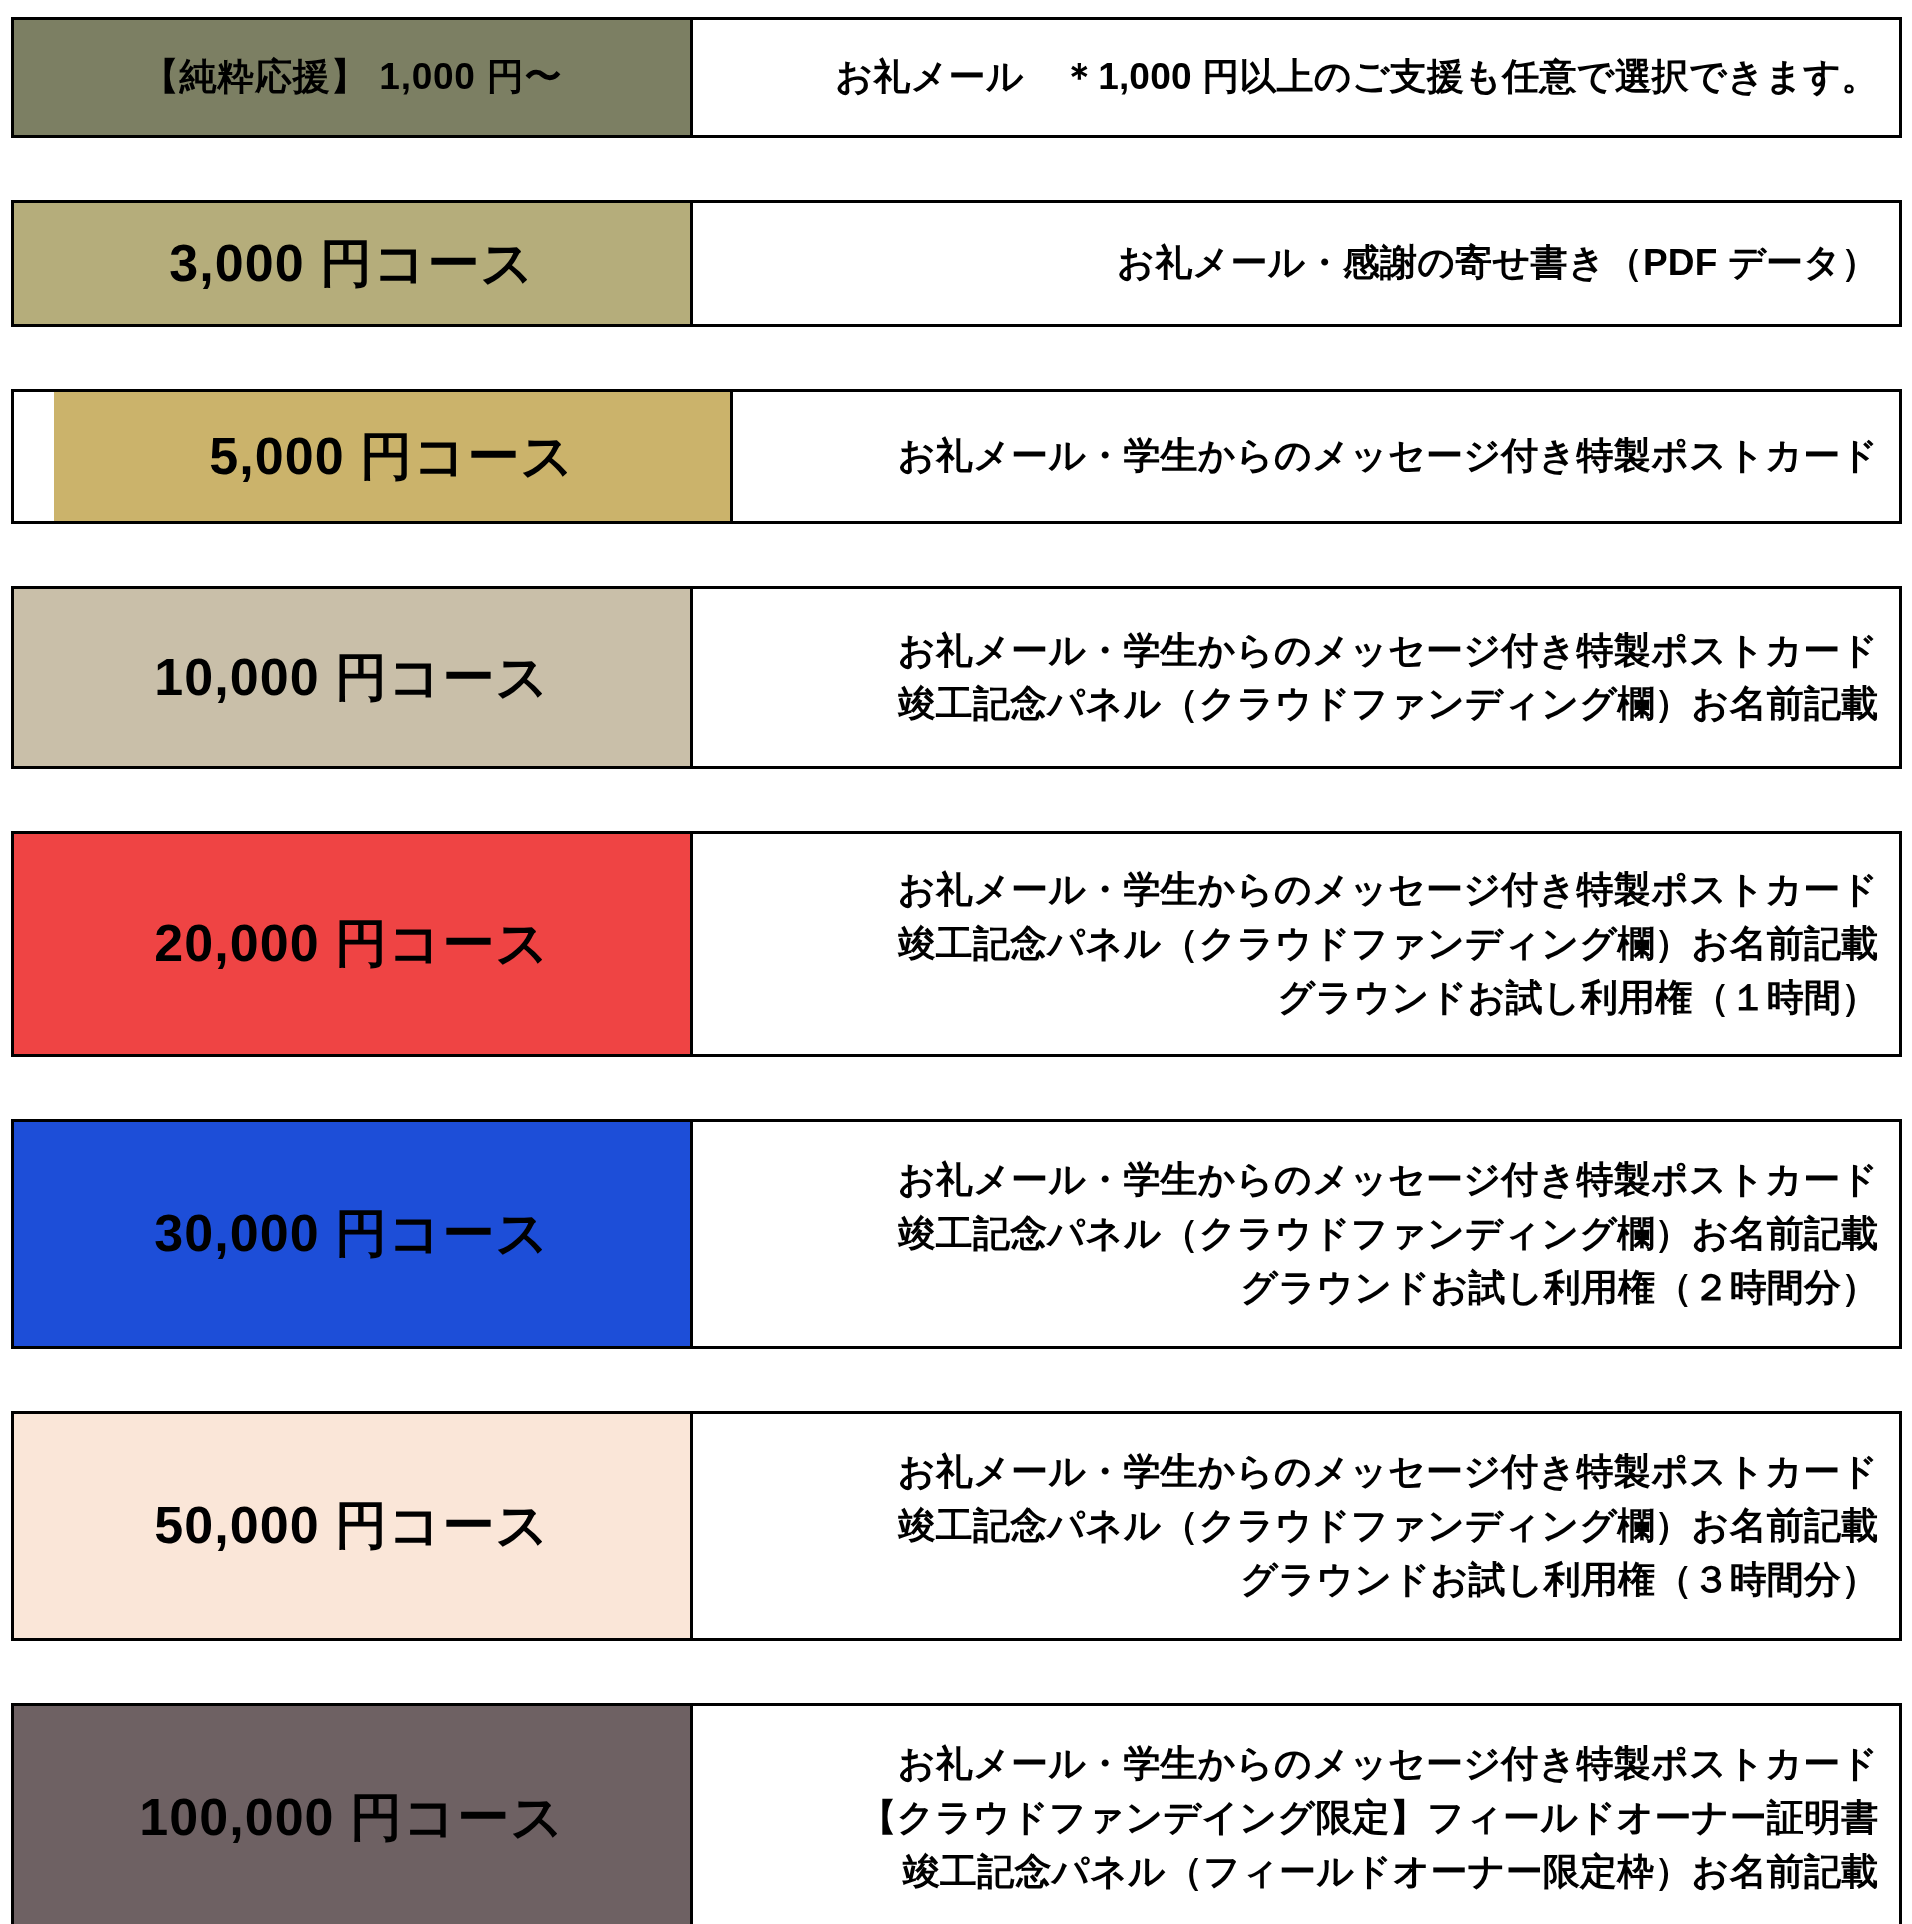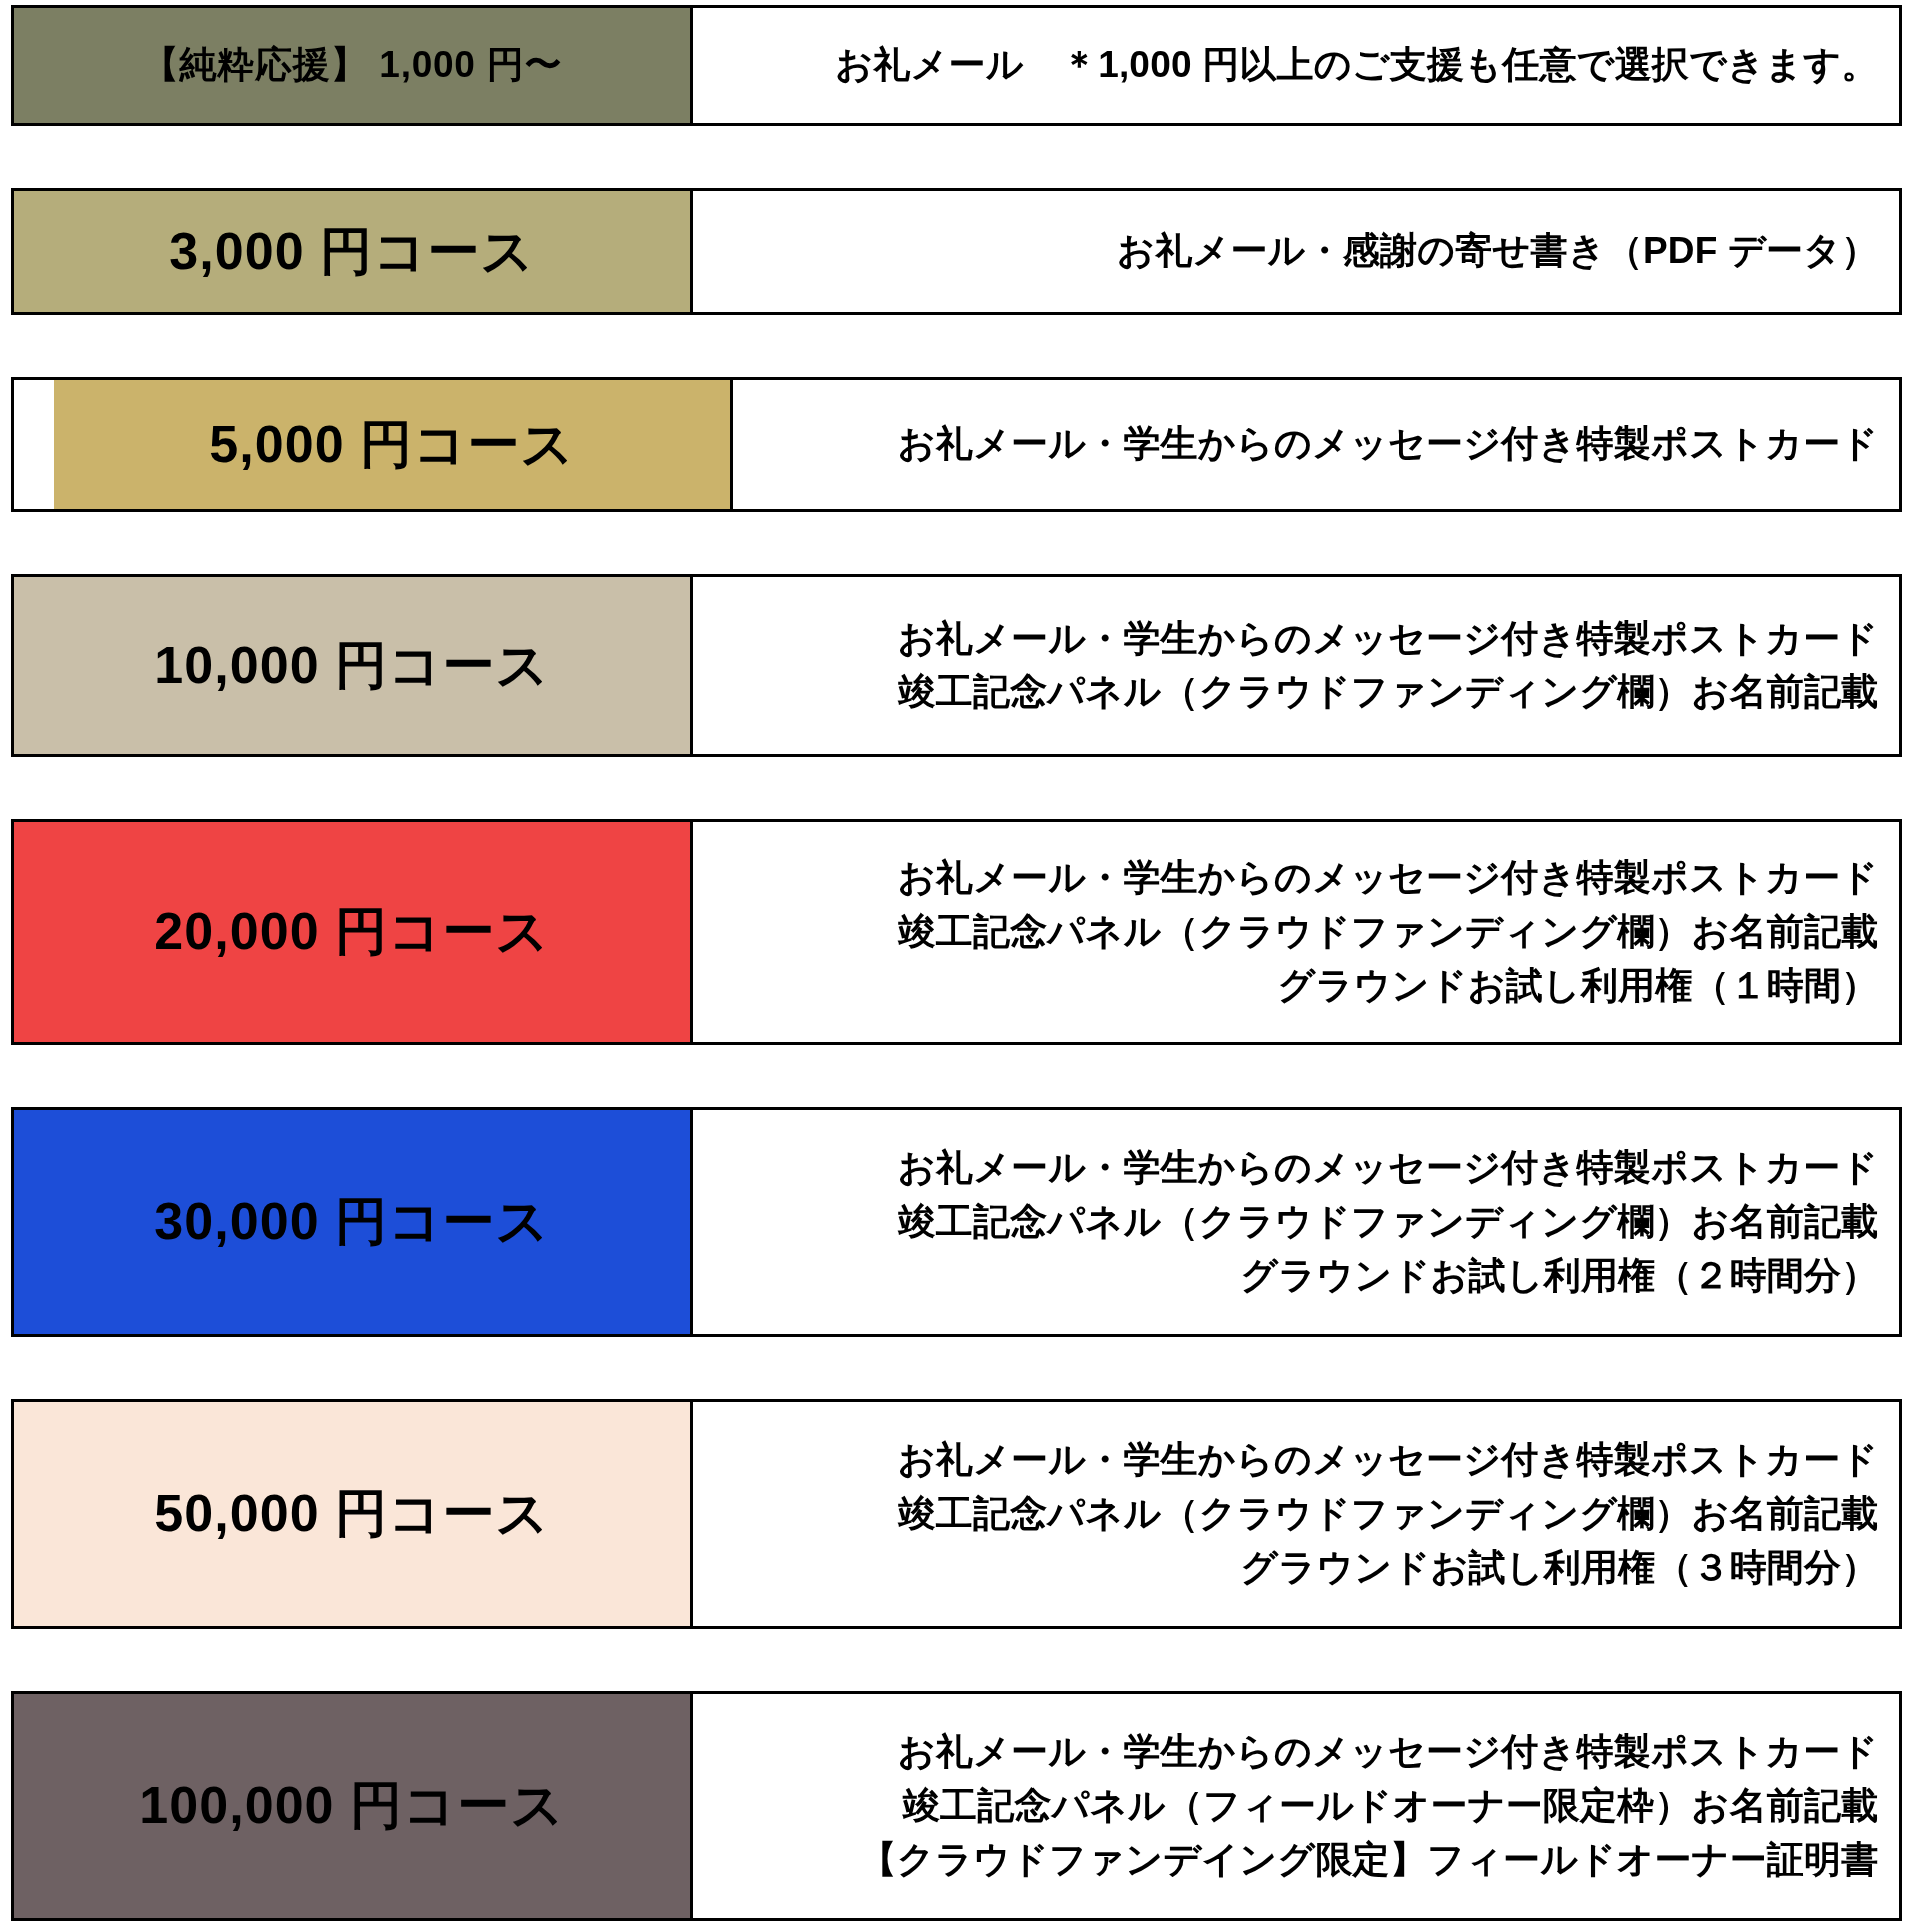--- a/index.html
+++ b/index.html
@@ -14,20 +14,21 @@
     color: #000000;
     -webkit-font-smoothing: antialiased;
   }
   .sheet {
     box-sizing: border-box;
     width: 1913px;
     height: 1823px;
     padding: 4.8px 11px 8px 11px;
     display: flex;
     flex-direction: column;
+    margin-top: 12px;
   }
   .row {
     display: flex;
     flex-direction: row;
     align-items: stretch;
     border: 3.2px solid #000000;
     box-sizing: border-box;
     margin-bottom: 62px;
   }
   .row:last-child {
@@ -155,19 +156,19 @@
       <div class="reward-line">グラウンドお試し利用権（３時間分）</div>
     </div>
   </div>
 
   <div class="row h8">
     <div class="tier-cell" style="background:#6e6163">
       <span class="tier-label">100,000 円コース</span>
     </div>
     <div class="reward-cell">
       <div class="reward-line">お礼メール・学生からのメッセージ付き特製ポストカード</div>
+      <div class="reward-line">【クラウドファンデイング限定】フィールドオーナー証明書</div>
       <div class="reward-line">竣工記念パネル（フィールドオーナー限定枠）お名前記載</div>
-      <div class="reward-line">【クラウドファンデイング限定】フィールドオーナー証明書</div>
     </div>
   </div>
 
 </div>
 
 
 </body></html>

